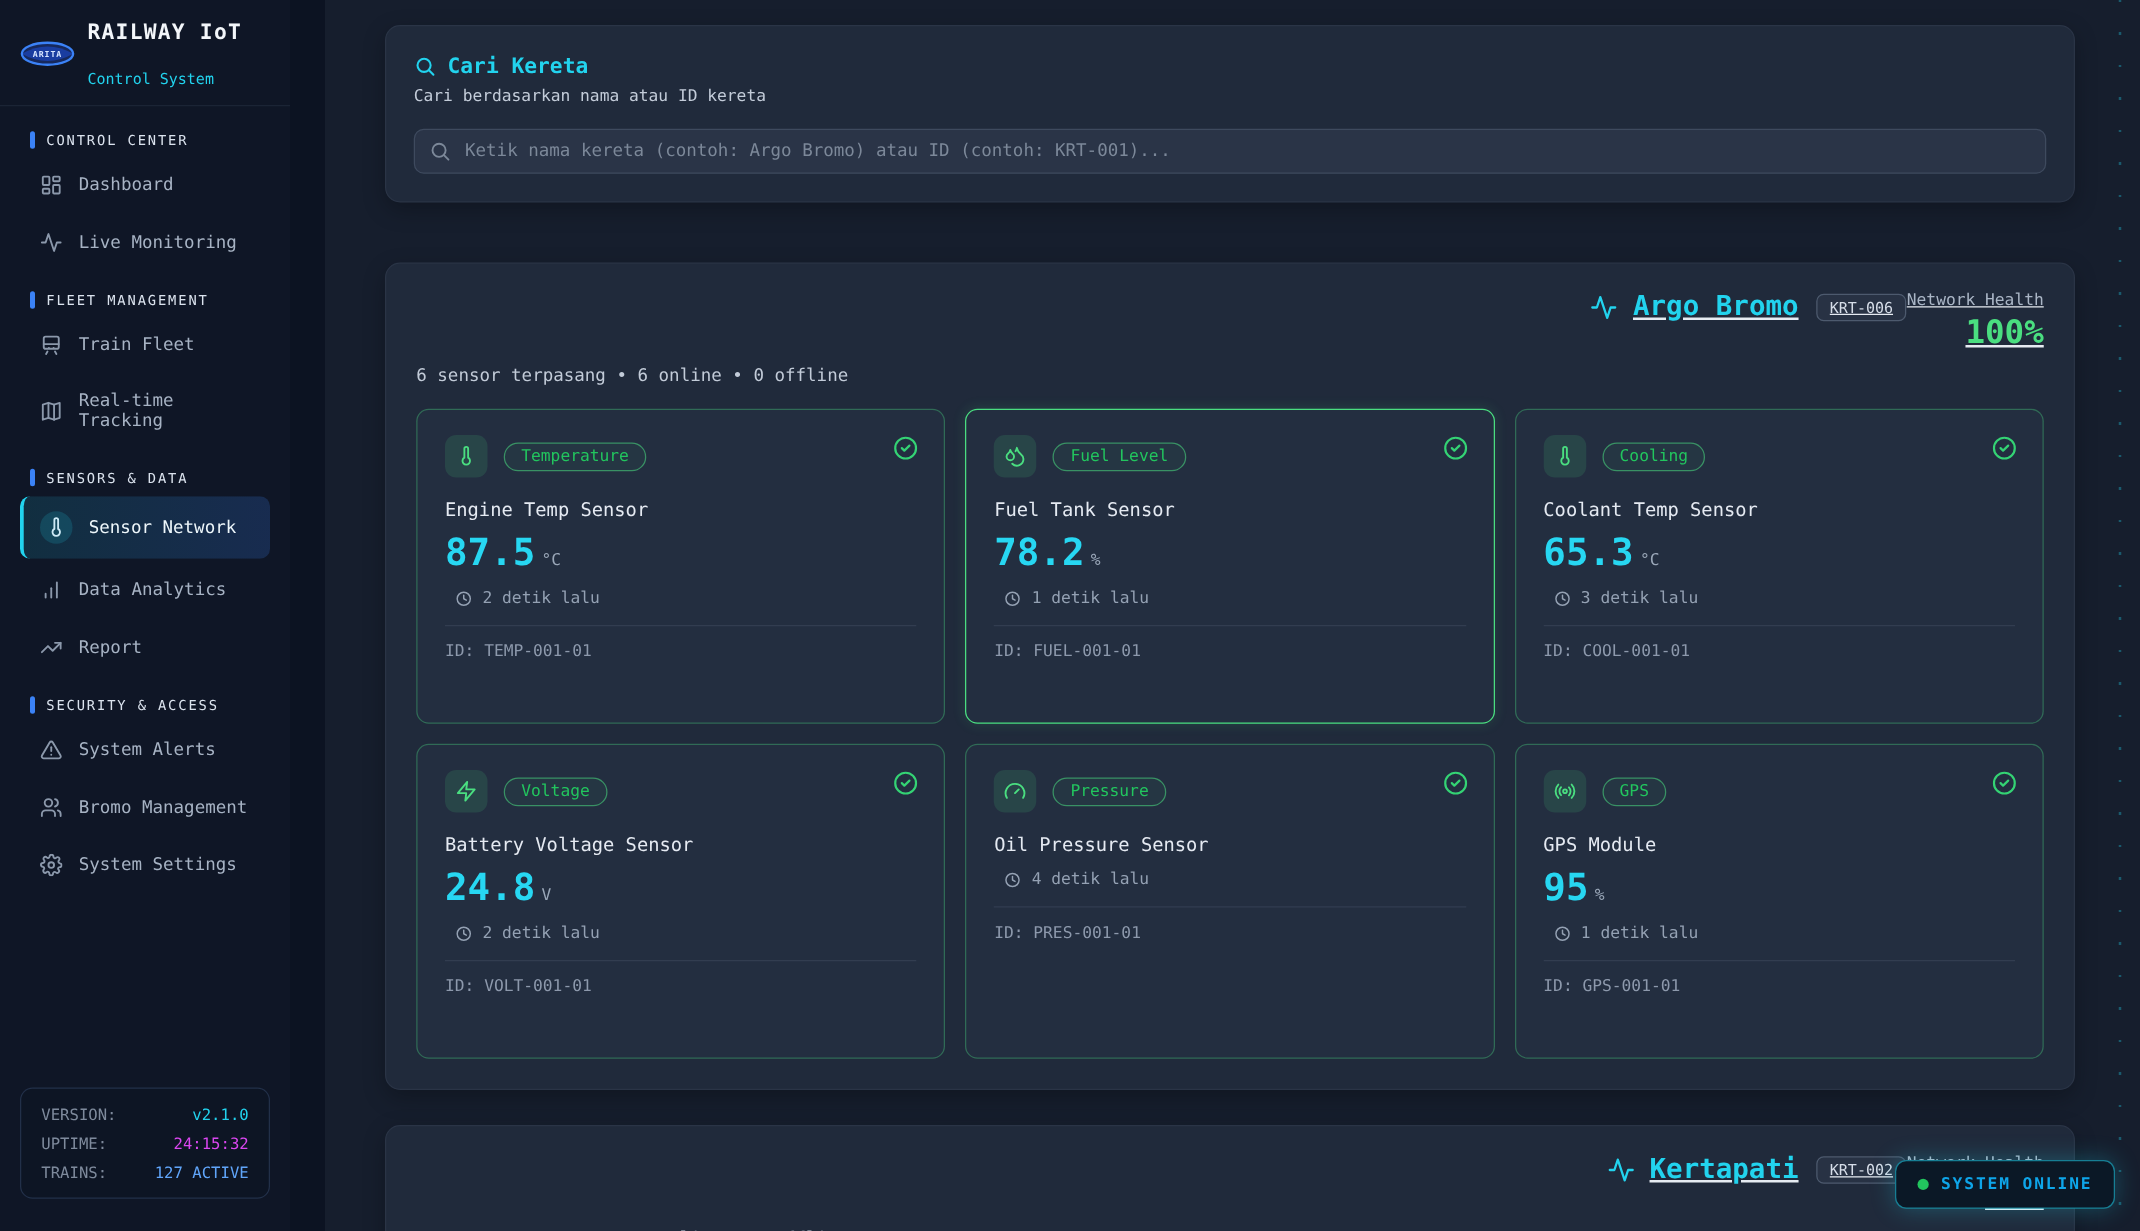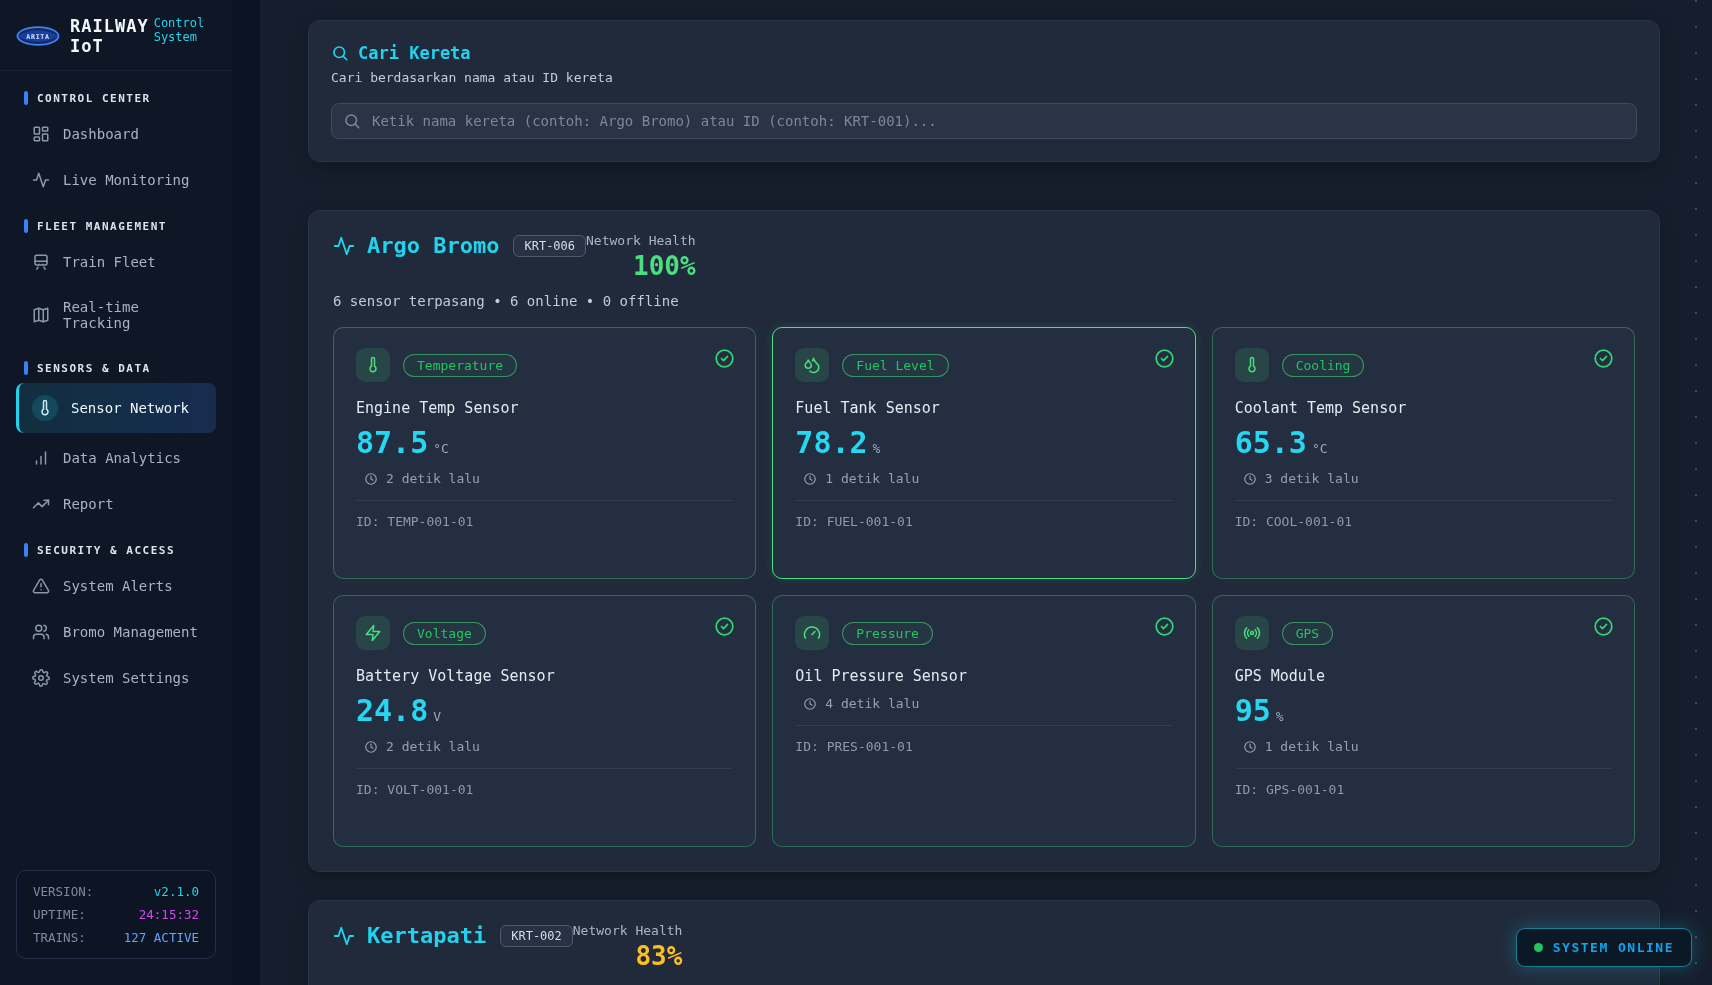--- a/index.html
+++ b/index.html
@@ -10,29 +10,29 @@
   }
   .icon svg { display:block; }
 
   
   .sidebar {
     position:absolute; left:0; top:0; width:232px; height:985px;
     background:#0f1626; display:flex; flex-direction:column; z-index:2;
   }
   .logo-block { padding:16px 14px 14px 16px; display:flex; align-items:center; gap:10px;
     border-bottom:1px solid #1b2435; }
-  .logo-text-wrap { display:flex; flex-direction:row; gap:5px; }
+  .logo-text-wrap { display:flex; flex-direction:column; gap:20px; }
   .app-title { font-size:17px; font-weight:bold; color:#f3f6fa; letter-spacing:1px; }
   .app-subtitle { font-size:12px; color:#22d3ee; }
   .nav { flex:0 0 auto; padding:8px 16px 0 16px; }
   .nav-section { margin-top:18px; }
   .nav-section:first-child { margin-top:12px; }
   .section-label { display:flex; align-items:center; gap:9px; margin:0 0 8px 8px; }
   .section-bar { width:4px; height:14px; border-radius:2px; background:#3b82f6; }
-  .section-label-text { font-size:11px; font-weight:bold; letter-spacing:1.5px; color:#dbe3ee; }
+  .section-label-text { font-size:11px; font-weight:normal; letter-spacing:1.5px; color:#dbe3ee; }
   .nav-item { display:flex; align-items:center; gap:13px; padding:12px 13px; margin:4px 0;
     border-radius:8px; color:#a7b3c4; font-size:14px; cursor:pointer; border-left:3px solid transparent; }
   .nav-item .nav-icon-slot { color:#8b98ab; display:flex; align-items:center; justify-content:center; }
   .nav-item.active {
     background:linear-gradient(90deg, rgba(34,211,238,0.13), rgba(59,130,246,0.20));
     border-left:3px solid #22d3ee; color:#eef7fb;
   }
   .nav-item.active .nav-icon-slot {
     width:26px; height:26px; border-radius:50%; background:rgba(34,211,238,0.16); color:#cdeaf6;
   }
@@ -63,21 +63,21 @@
   .search-subtitle { margin-top:7px; font-size:13px; color:#c3ccd9; }
   .search-input-wrap { position:relative; margin-top:18px; }
   .search-input-wrap .icon { position:absolute; left:12px; top:9px; color:#7c8899; }
   .search-input {
     width:100%; height:36px; background:#2a3447; border:1px solid #3e4a5e; border-radius:8px;
     color:#dfe6ef; font-family:inherit; font-size:14px; padding:0 14px 0 40px; outline:none;
   }
   .search-input::placeholder { color:#7c8899; }
 
   .train-card { padding:22px 24px 24px 24px; margin-bottom:28px; }
-  .train-header { display:flex; justify-content:flex-start; align-items:flex-start; }
+  .train-header { display:flex; justify-content:flex-end; align-items:flex-start;text-decoration:underline; }
   .train-title-row { display:flex; align-items:center; gap:12px; }
   .train-title-row .icon { color:#22d3ee; }
   .train-name { font-size:22px; font-weight:bold; color:#22d3ee; }
   .train-id-badge { font-size:12px; color:#d6dde8; background:#283244; border:1px solid #4d5a6e;
     border-radius:6px; padding:3px 10px; margin-left:2px; }
   .health-block { text-align:right; }
   .health-label { font-size:13px; color:#aab6c6; }
   .health-value { font-size:26px; font-weight:bold; margin-top:3px; }
   .train-summary { margin-top:12px; font-size:14px; color:#c2cbd8; }
   .sensor-grid { margin-top:18px; display:grid; grid-template-columns:repeat(3,1fr); gap:16px; }

